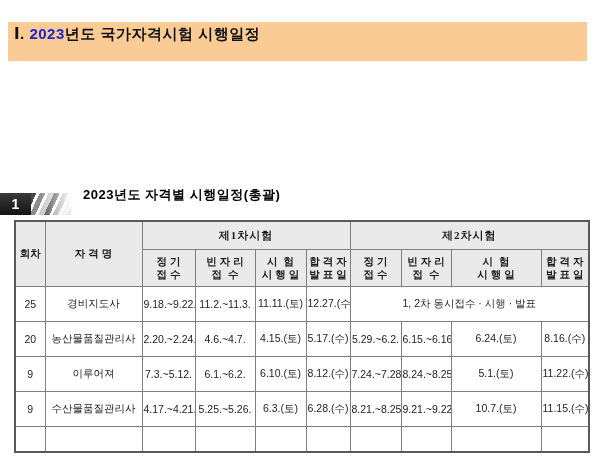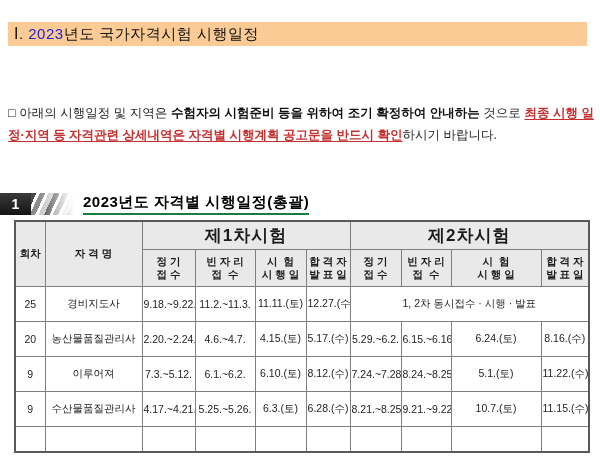--- a/index.html
+++ b/index.html
@@ -6,23 +6,23 @@
   html, body { background: #ffffff; }
   body {
     width: 600px; height: 461px; overflow: hidden;
     font-family: "Liberation Sans", "DejaVu Sans", sans-serif;
     color: #1a1a1a;
   }
   .page { position: relative; width: 600px; height: 461px; }
 
   
   .title-bar {
-    position: absolute; left: 8px; top: 22px; width: 579px; height: 24px;
+    position: absolute; left: 8px; top: 22px; width: 579px; height: 39px;
     background: #fbcb96;
-    font-size: 15px; font-weight: normal; line-height: 24px;
+    font-size: 15px; font-weight: bold; line-height: 24px;
     padding-left: 6px; letter-spacing: 0.5px; color: #111;
   }
   .title-bar .blue { color: #2121cf; }
 
   
   .notices {
     position: absolute; left: 8px; top: 103px; width: 586px;
     font-size: 12.5px; line-height: 21.5px; text-align: justify;
     color: #222;
   }
@@ -48,22 +48,22 @@
     background: repeating-linear-gradient(115deg,
       #4a4a4a 0px, #4a4a4a 5px, #ffffff 5px, #ffffff 8px,
       #8c8c8c 8px, #8c8c8c 13px, #ffffff 13px, #ffffff 16px,
       #c9c9c9 16px, #c9c9c9 21px);
   }
   .section-stripes::after {
     content: ""; position: absolute; inset: 0;
     background: linear-gradient(to right, rgba(255,255,255,0) 20%, #ffffff 92%);
   }
   .section-title {
-    font-size: 15px; font-weight: bold; color: #000;
-    border-bottom: 2px solid #15803d; padding-bottom: 1px; letter-spacing: 0.5px;
+    font-size: 13px; font-weight: bold; color: #000;
+    border-bottom: 2px solid #a16207; padding-bottom: 16px; letter-spacing: 0.5px;
   }
 
   
   table.schedule {
     position: absolute; left: 14px; top: 220px;
     width: 574px; border-collapse: collapse; table-layout: fixed;
     border: 2px solid #595959;
     font-size: 10.5px;
   }
   .schedule th, .schedule td {
@@ -71,33 +71,32 @@
     padding: 0 1px; overflow: hidden; white-space: nowrap; color: #1c1c1c;
   }
   .schedule th { background: #e9e9e9; font-weight: bold; }
   .schedule td { background: #ffffff; text-align: center; }
   .hr1 { height: 28px; }
   .hr2 { height: 37px; }
   .dr  { height: 35px; }
   .er  { height: 26px; }
   .pre { white-space: pre; margin-left: 36px; }
   .subh div { line-height: 13px; white-space: pre; }
-  .group-h { font-size: 17px; letter-spacing: 1px; }
+  .group-h { font-size: 11px; letter-spacing: 1px; font-family: Liberation Serif, serif; }
 </style>
 </head>
 <body>
 
 <div class="page">
 
   <div class="title-bar">
     <span>Ⅰ. </span><span class="blue">2023</span><span>년도 국가자격시험 시행일정</span>
   </div>
 
   <div class="notices">
-    <p class="notice"><span>□ 아래의 시행일정 및 지역은 </span><b>수험자의 시험준비 등을 위하여 조기 확정하여 안내하는</b><span> 것으로 </span><span class="red-u">최종 시행 일정·지역 등 자격관련 상세내역은 자격별 시행계획 공고문을 반드시 확인</span><span>하시기 바랍니다.</span></p>
   </div>
 
   <div class="section-header">
     <div class="section-number">1</div>
     <div class="section-stripes"></div>
     <div class="section-title">2023년도 자격별 시행일정(총괄)</div>
   </div>
 
   <table class="schedule">
     <colgroup>

